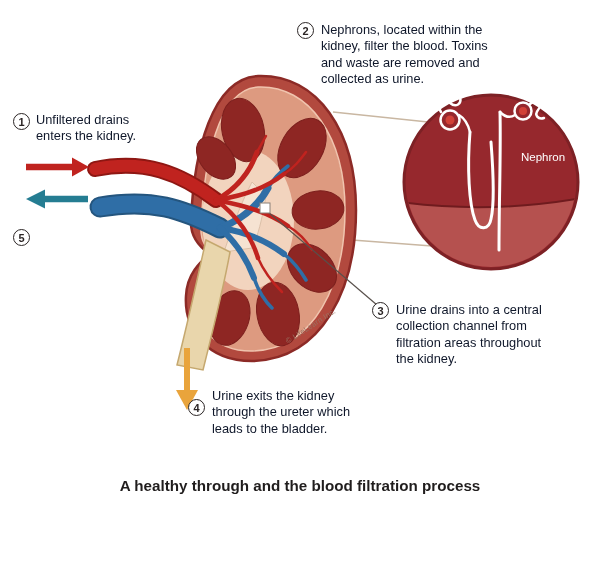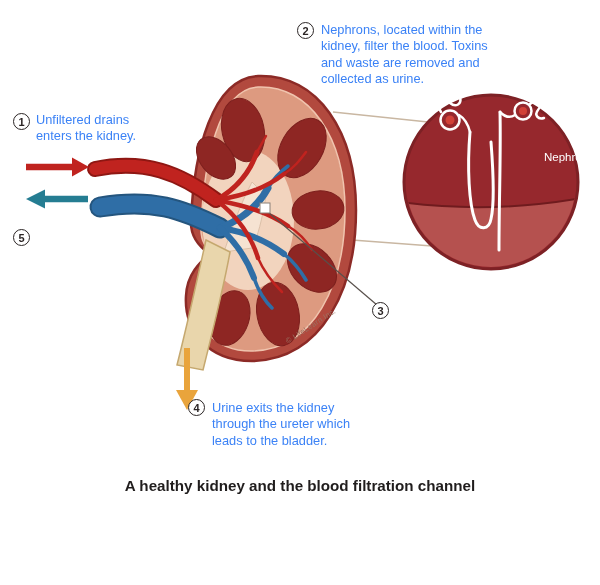--- a/index.html
+++ b/index.html
@@ -2,24 +2,24 @@
 <html><head>
 <meta charset="utf-8">
 <style>
   html,body{margin:0;padding:0;background:#fff;}
   .canvas{position:relative;width:600px;height:585px;background:#ffffff;
           font-family:"Liberation Sans",sans-serif;overflow:hidden;}
   svg.illustration{position:absolute;left:0;top:0;}
   .badge{position:absolute;width:17px;height:17px;border:1.6px solid #2b2525;border-radius:50%;
          background:#fff;display:flex;align-items:center;justify-content:center;
          font-size:11px;font-weight:bold;color:#2b2525;box-sizing:border-box;}
-  .step-text{position:absolute;font-size:12.8px;line-height:1.27;color:#3b82f6;white-space:pre-line;}
+  .step-text{position:absolute;font-size:12.8px;line-height:1.27;color:#0f172a;white-space:pre-line;}
   .title{position:absolute;left:0;top:477px;width:600px;text-align:center;
          font-weight:bold;font-size:15.2px;color:#201d1d;}
-  .nephron-label{position:absolute;left:521px;top:151px;color:#ffffff;font-size:11.5px;margin-left:23px;}
+  .nephron-label{position:absolute;left:521px;top:151px;color:#ffffff;font-size:11.5px;}
   .watermark{position:absolute;left:284px;top:338px;font-size:7.5px;color:#9b7262;
              transform:rotate(-33deg);transform-origin:left top;letter-spacing:.3px;}
 </style>
 </head>
 <body>
 
 <div class="canvas">
 
   <svg class="illustration" width="600" height="585" viewBox="0 0 600 585">
 
@@ -127,25 +127,29 @@
   <div class="step-text" style="left:36px;top:112px;width:130px">Unfiltered drains
 enters the kidney.</div>
 
   <div class="badge" style="left:297px;top:22px">2</div>
   <div class="step-text" style="left:321px;top:22px;width:210px">Nephrons, located within the
 kidney, filter the blood. Toxins
 and waste are removed and
 collected as urine.</div>
 
   <div class="badge" style="left:372px;top:302px">3</div>
+  <div class="step-text" style="left:396px;top:302px;width:190px">Urine drains into a central
+collection channel from
+filtration areas throughout
+the kidney.</div>
 
   <div class="badge" style="left:188px;top:399px">4</div>
-  <div class="step-text" style="left:212px;top:400px;width:170px">Urine exits the kidney
+  <div class="step-text" style="left:212px;top:388px;width:170px">Urine exits the kidney
 through the ureter which
 leads to the bladder.</div>
 
   <div class="badge" style="left:13px;top:229px">5</div>
 
   <div class="nephron-label">Nephron</div>
   <div class="watermark">© LifeLearn Inc.</div>
-  <div class="title">A healthy kidney and the blood filtration channel</div>
+  <div class="title">A healthy through and the blood filtration process</div>
 
 </div>
 
 </body></html>

